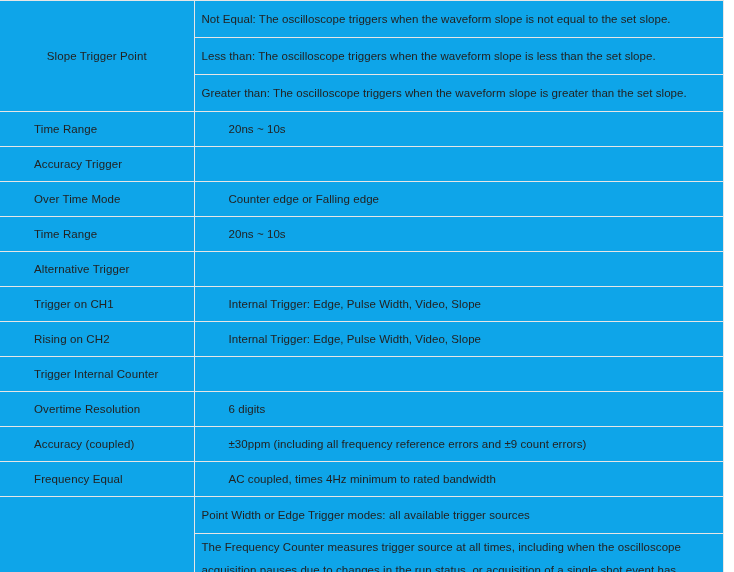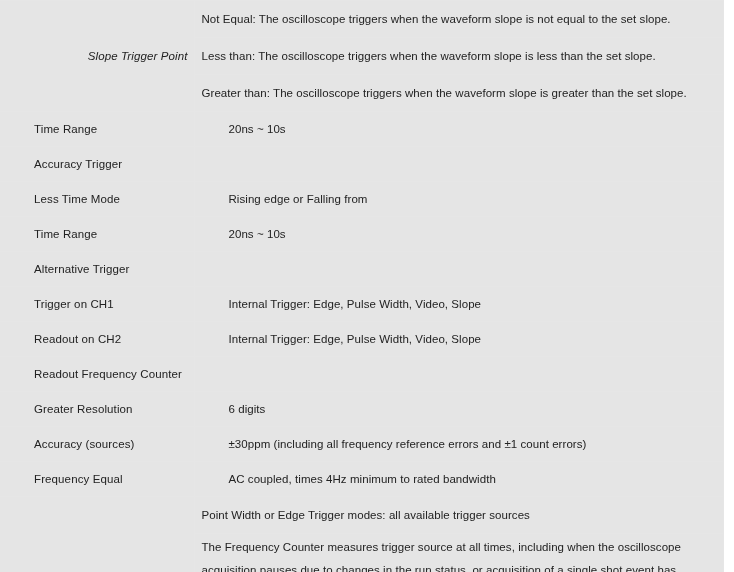--- a/index.html
+++ b/index.html
@@ -25,21 +25,21 @@
   }
 
   .spec-table col.c-label { width: 194px; }
   .spec-table col.c-value { width: 529px; }
 
   .spec-table td {
     border: 1px solid #e6e6e6;
     border-left: none;
     padding: 0;
     vertical-align: middle;
-    background: #e5e5e5;
+    background: #0ea5e9;
   }
 
   
   .spec-table td.label {
     border-left: none;
     padding: 4px 6px 4px 6px;
     color: #222222;
     letter-spacing: 0.01em;
   }
 
@@ -59,22 +59,21 @@
   .spec-table tr.h26 td { height: 26px; }
 
   .cell-text {
     display: block;
     white-space: normal;
   }
 
   
   td.span-label {
     vertical-align: middle;
-    text-align: right;
-    font-style: italic;
+    text-align: center;
   }
   td.span-label.top-bias {
     vertical-align: middle;
   }
 </style>
 </head>
 <body>
 
 <table class="spec-table">
   <colgroup>
@@ -115,24 +114,24 @@
       <td class="label">
         <span class="cell-text">Accuracy Trigger</span>
       </td>
       <td class="value">
         <span class="cell-text"></span>
       </td>
     </tr>
 
     <tr class="h24">
       <td class="label">
-        <span class="cell-text">Less Time Mode</span>
-      </td>
-      <td class="value">
-        <span class="cell-text">Rising edge or Falling from</span>
+        <span class="cell-text">Over Time Mode</span>
+      </td>
+      <td class="value">
+        <span class="cell-text">Counter edge or Falling edge</span>
       </td>
     </tr>
 
     <tr class="h24">
       <td class="label">
         <span class="cell-text">Time Range</span>
       </td>
       <td class="value">
         <span class="cell-text">20ns ~ 10s</span>
       </td>
@@ -151,51 +150,51 @@
       <td class="label">
         <span class="cell-text">Trigger on CH1</span>
       </td>
       <td class="value">
         <span class="cell-text">Internal Trigger: Edge, Pulse Width, Video, Slope</span>
       </td>
     </tr>
 
     <tr class="h24">
       <td class="label">
-        <span class="cell-text">Readout on CH2</span>
+        <span class="cell-text">Rising on CH2</span>
       </td>
       <td class="value">
         <span class="cell-text">Internal Trigger: Edge, Pulse Width, Video, Slope</span>
       </td>
     </tr>
 
     <tr class="h24">
       <td class="label">
-        <span class="cell-text">Readout Frequency Counter</span>
+        <span class="cell-text">Trigger Internal Counter</span>
       </td>
       <td class="value">
         <span class="cell-text"></span>
       </td>
     </tr>
 
     <tr class="h24">
       <td class="label">
-        <span class="cell-text">Greater Resolution</span>
+        <span class="cell-text">Overtime Resolution</span>
       </td>
       <td class="value">
         <span class="cell-text">6 digits</span>
       </td>
     </tr>
 
     <tr class="h24">
       <td class="label">
-        <span class="cell-text">Accuracy (sources)</span>
-      </td>
-      <td class="value">
-        <span class="cell-text">±30ppm (including all frequency reference errors and ±1 count errors)</span>
+        <span class="cell-text">Accuracy (coupled)</span>
+      </td>
+      <td class="value">
+        <span class="cell-text">±30ppm (including all frequency reference errors and ±9 count errors)</span>
       </td>
     </tr>
 
     <tr class="h24">
       <td class="label">
         <span class="cell-text">Frequency Equal</span>
       </td>
       <td class="value">
         <span class="cell-text">AC coupled, times 4Hz minimum to rated bandwidth</span>
       </td>

